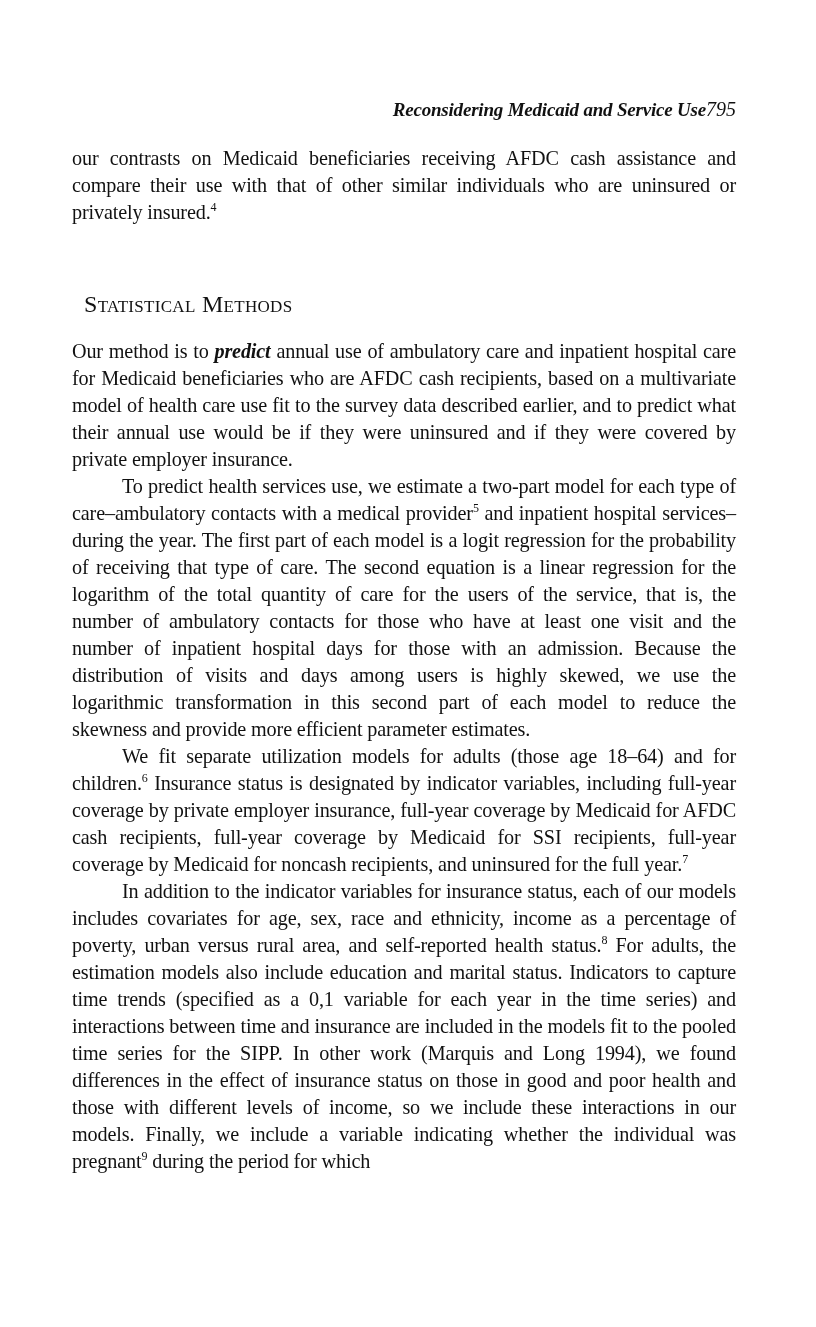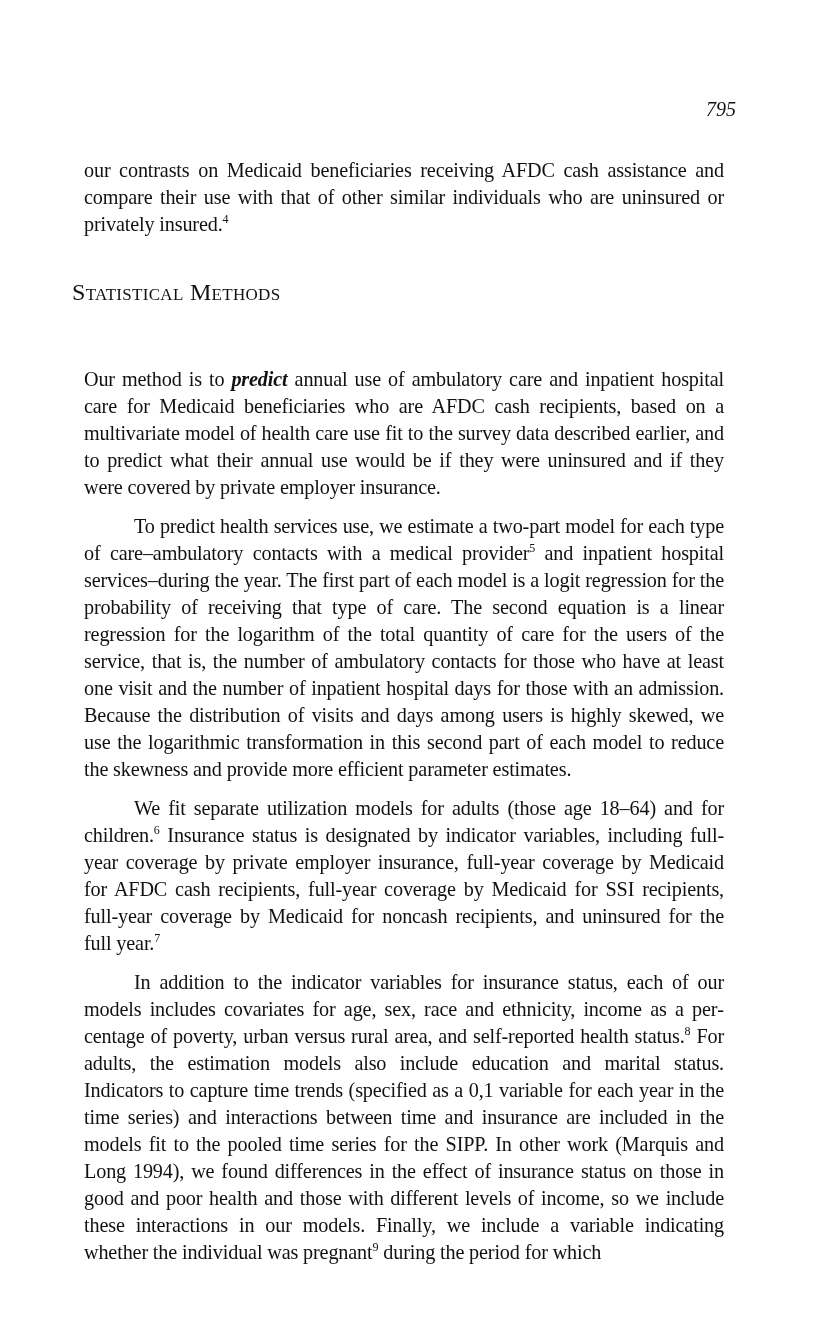--- a/index.html
+++ b/index.html
@@ -5,33 +5,34 @@
   html, body { margin: 0; padding: 0; background: #ffffff; }
   body { width: 816px; height: 1327px; position: relative; overflow: hidden;
          font-family: "Liberation Serif", "DejaVu Serif", serif; color: #111111; }
   .running-head { position: absolute; top: 98px; left: 72px; width: 664px;
                   display: flex; justify-content: flex-end; align-items: baseline;
                   font-style: italic; font-size: 19px; }
   .running-head .rh-title { font-weight: bold; letter-spacing: -0.2px; }
   .running-head .rh-page { font-size: 20px; }
   .body-text { position: absolute; left: 72px; width: 664px; font-size: 20.2px;
                line-height: 27px; text-align: justify; letter-spacing: -0.15px; }
-  .body-text p { margin: 12px; }
+  .body-text p { margin: 0; }
   .body-text p.indent { text-indent: 50px; }
   .section-heading { position: absolute; left: 72px; top: 279px; font-size: 24px;
-                     font-variant: small-caps; letter-spacing: 0.3px; font-weight: normal; margin: 0; }
+                     font-variant: small-caps; letter-spacing: 0.3px; font-weight: normal; margin: 12px; }
   sup { font-size: 12px; line-height: 0; vertical-align: 8px; }
   em { font-style: italic; font-weight: bold; }
   #intro-block { top: 145px; }
-  #methods-block { top: 354px; font-family: Liberation Serif, serif; }
+  #methods-block { top: 338px; font-family: Liberation Serif, serif; }
 </style>
 </head>
 <body>
 
 <div class="running-head">
+  <span class="rh-title">Reconsidering Medicaid and Service Use</span>
   <span class="rh-page">795</span>
 </div>
 
 <div class="body-text" id="intro-block">
   <p><span>our contrasts on Medicaid beneficiaries receiving AFDC cash assistance and compare their use with that of other similar individuals who are uninsured or privately insured.</span><sup>4</sup></p>
 </div>
 
 <h2 class="section-heading">Statistical Methods</h2>
 
 <div class="body-text" id="methods-block">

